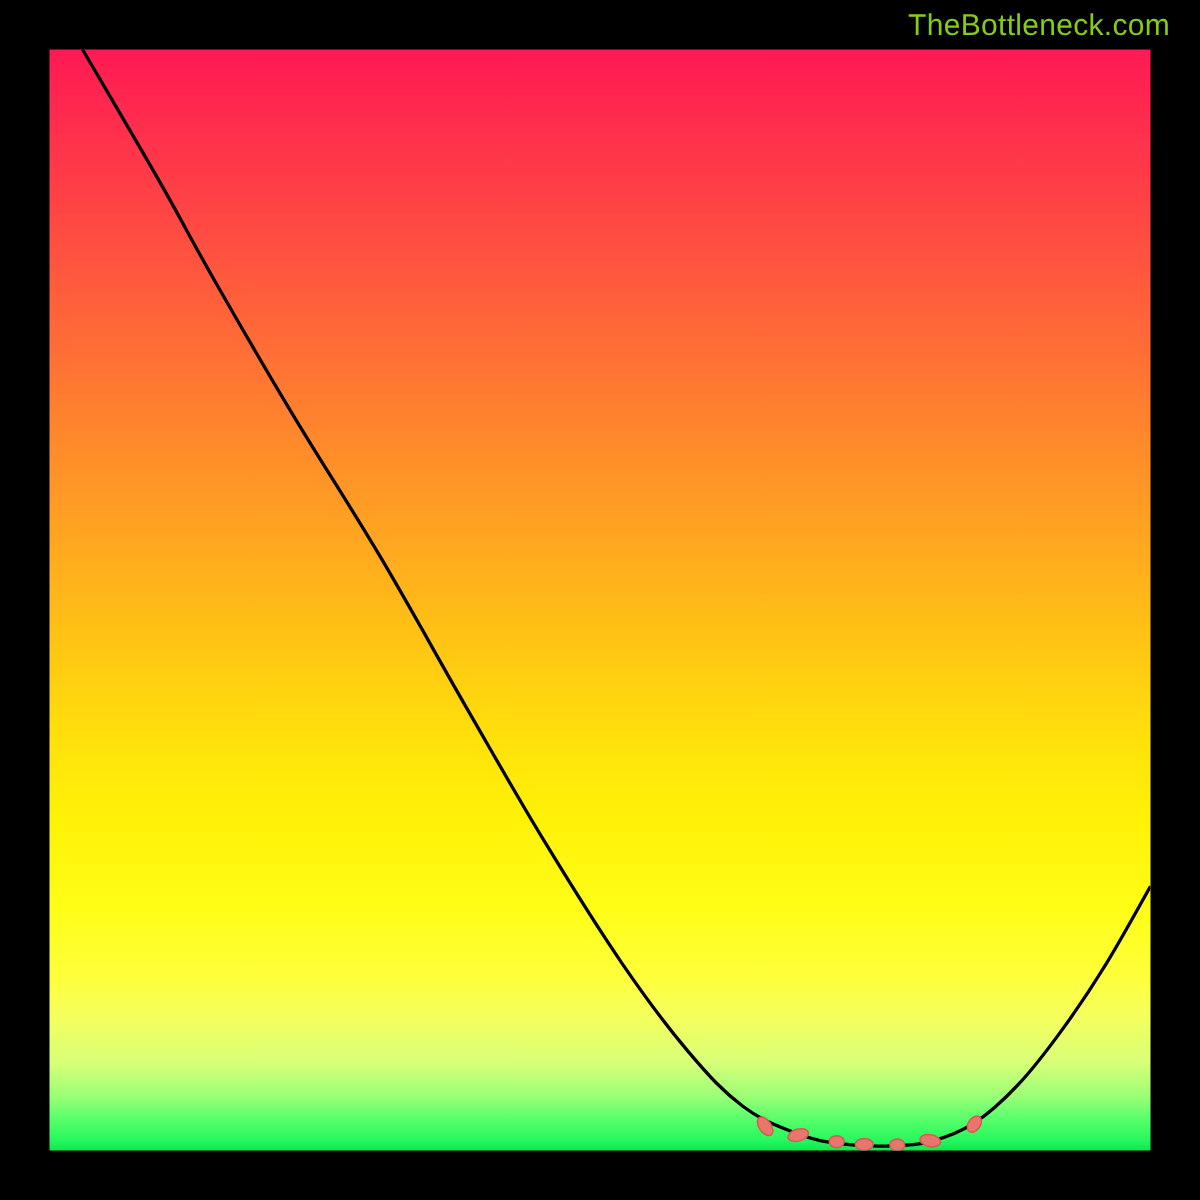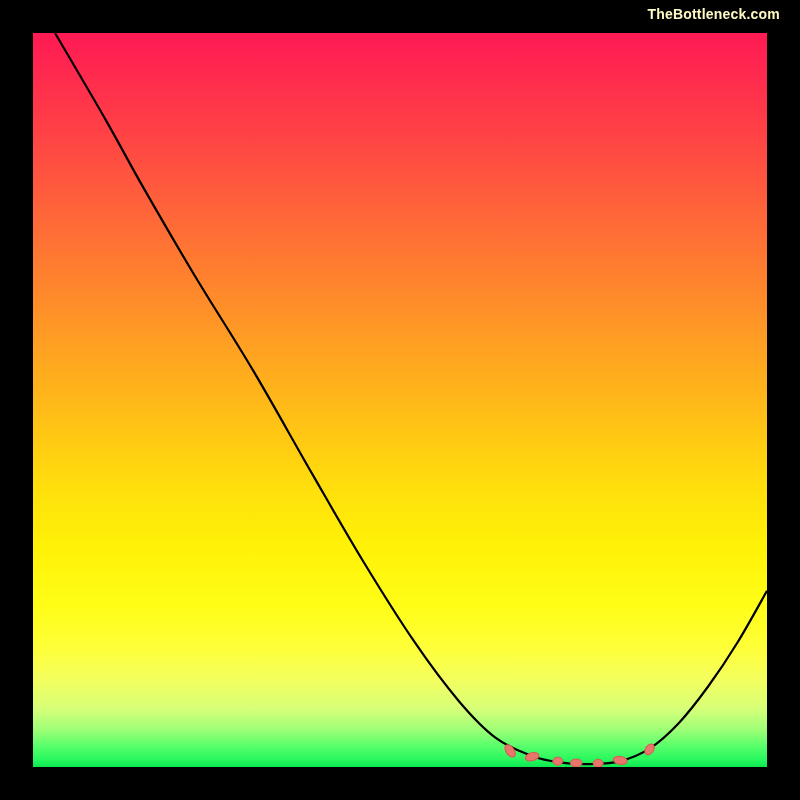--- a/index.html
+++ b/index.html
@@ -7,23 +7,23 @@
     width: 800px;
     height: 800px;
     background: #000;
     position: relative;
     font-family: Arial, sans-serif;
   }
   .watermark {
     position: absolute;
     top: 6px;
     right: 20px;
-    color: #fef9c3;
-    font-size: 14px;
-    font-weight: 700;
+    color: #84cc16;
+    font-size: 20px;
+    font-weight: 400;
     z-index: 10;
     letter-spacing: 0.2px;
   }
   .plot-area {
     position: absolute;
     left: 33px;
     top: 33px;
     width: 734px;
     height: 734px;
     overflow: visible;

